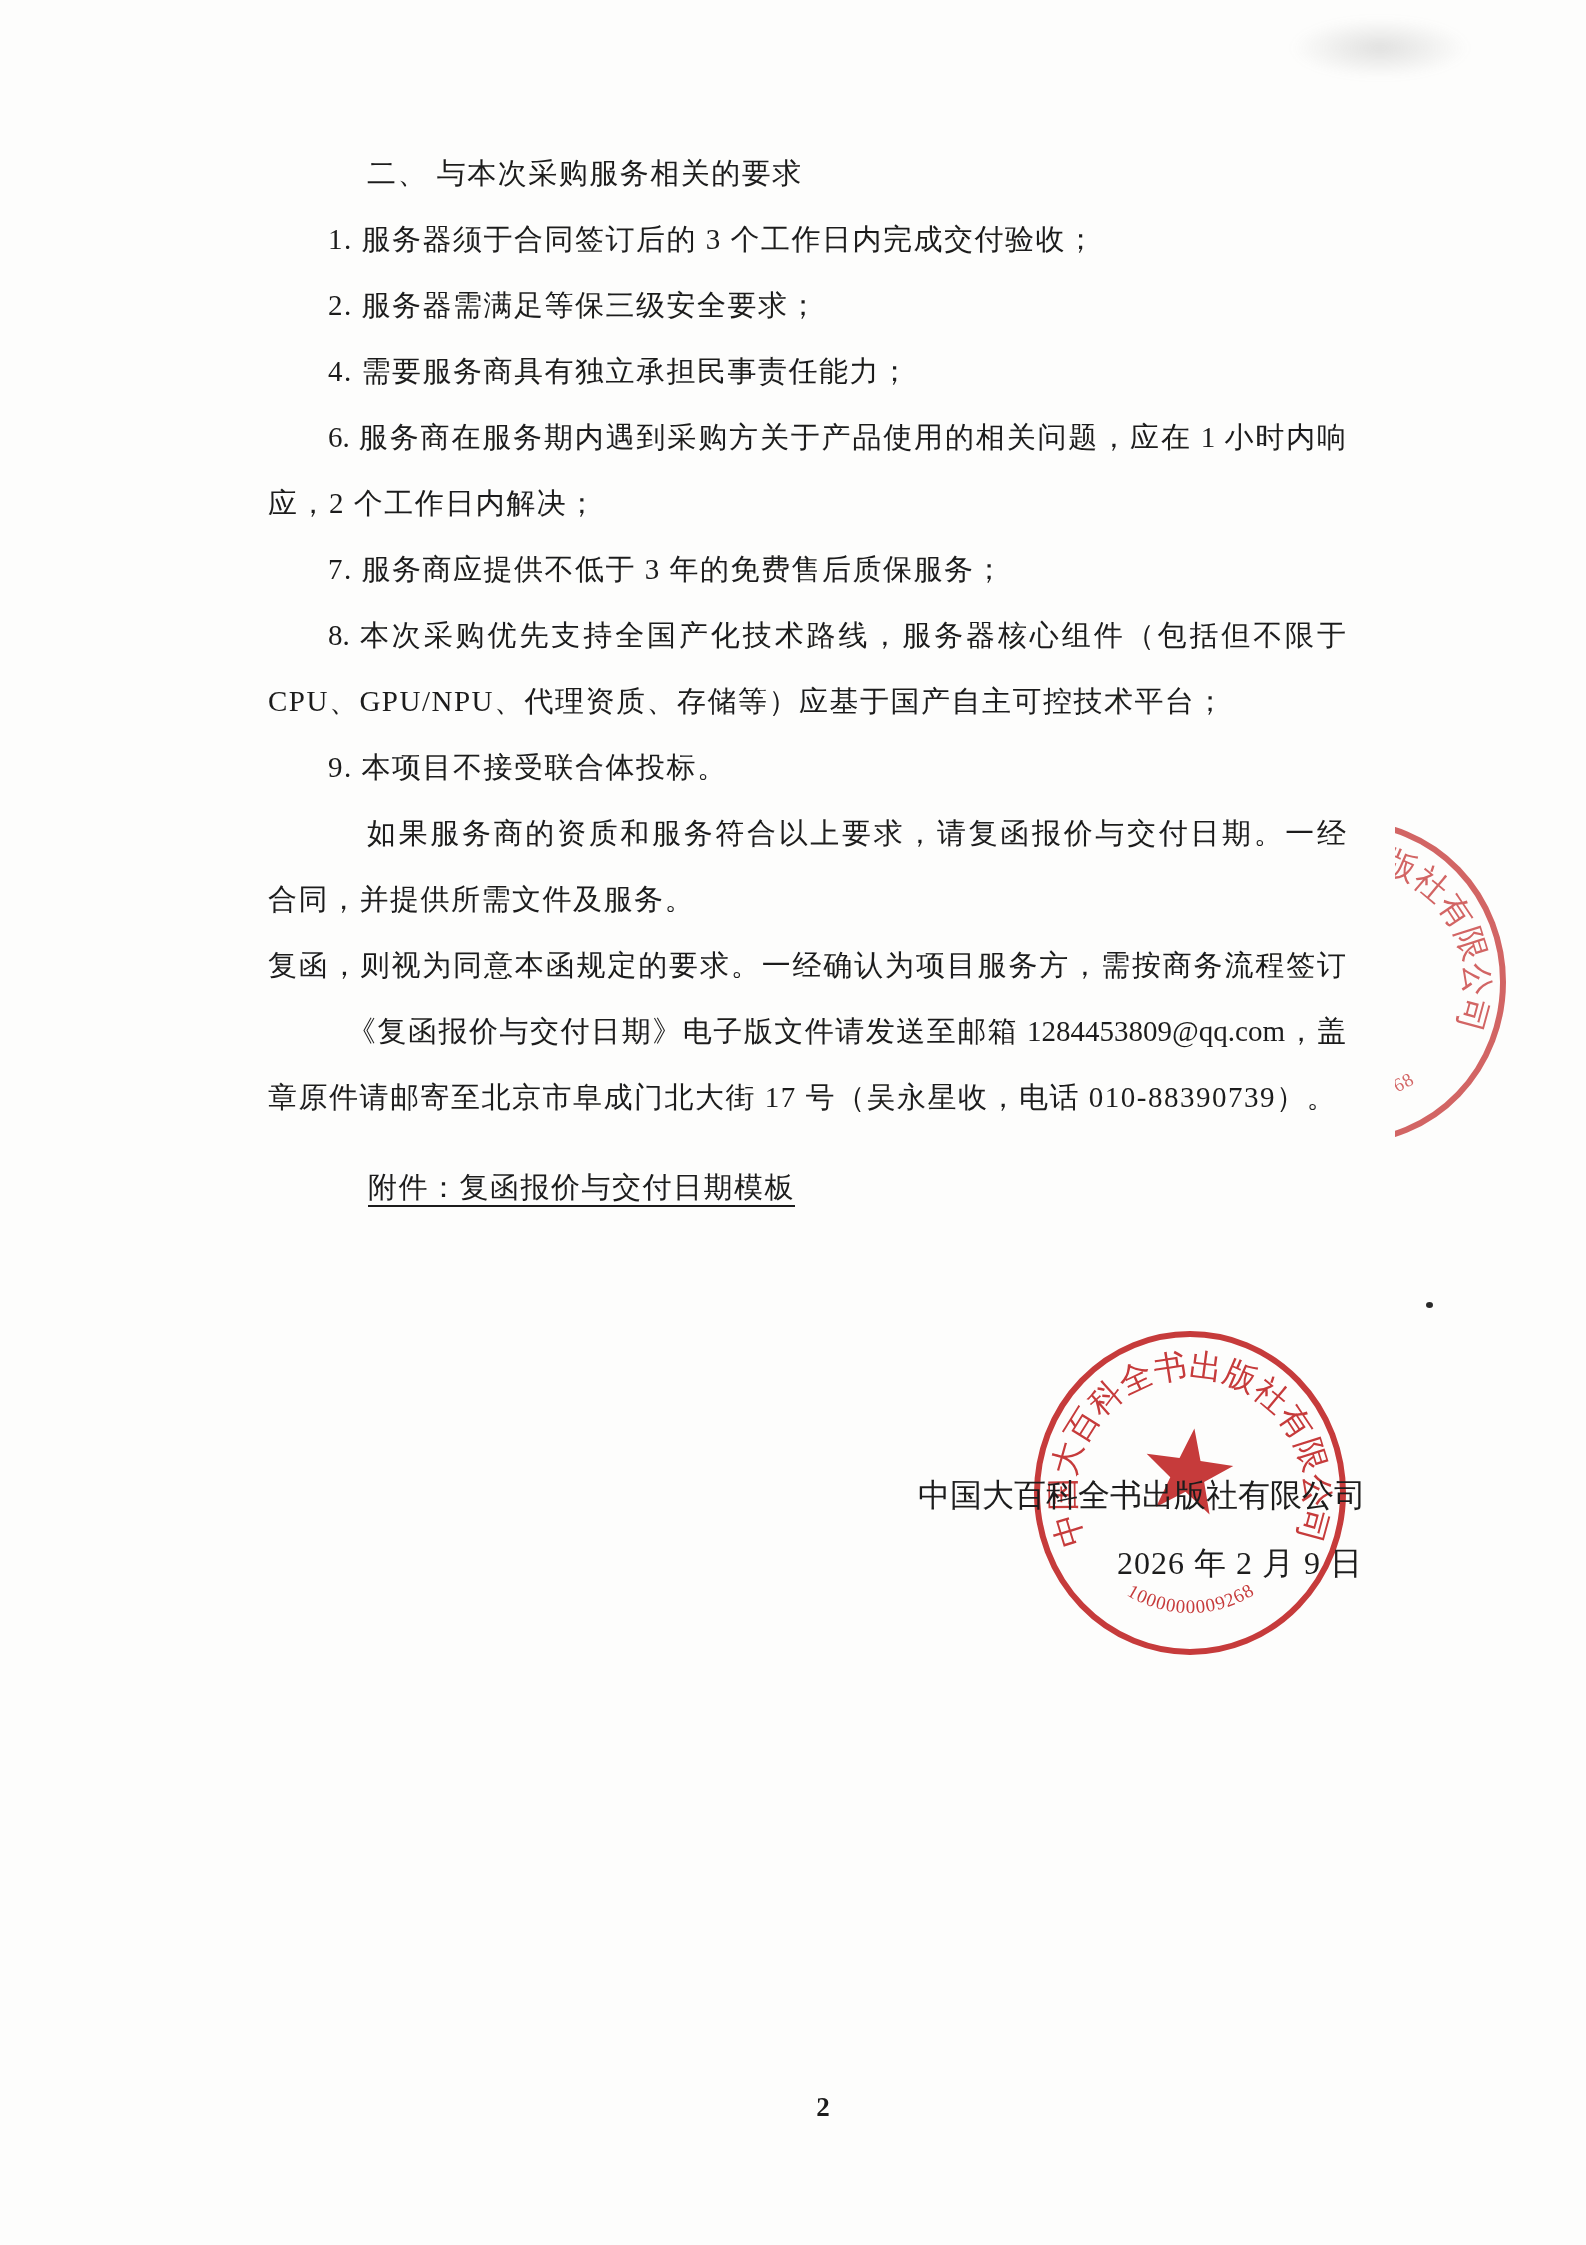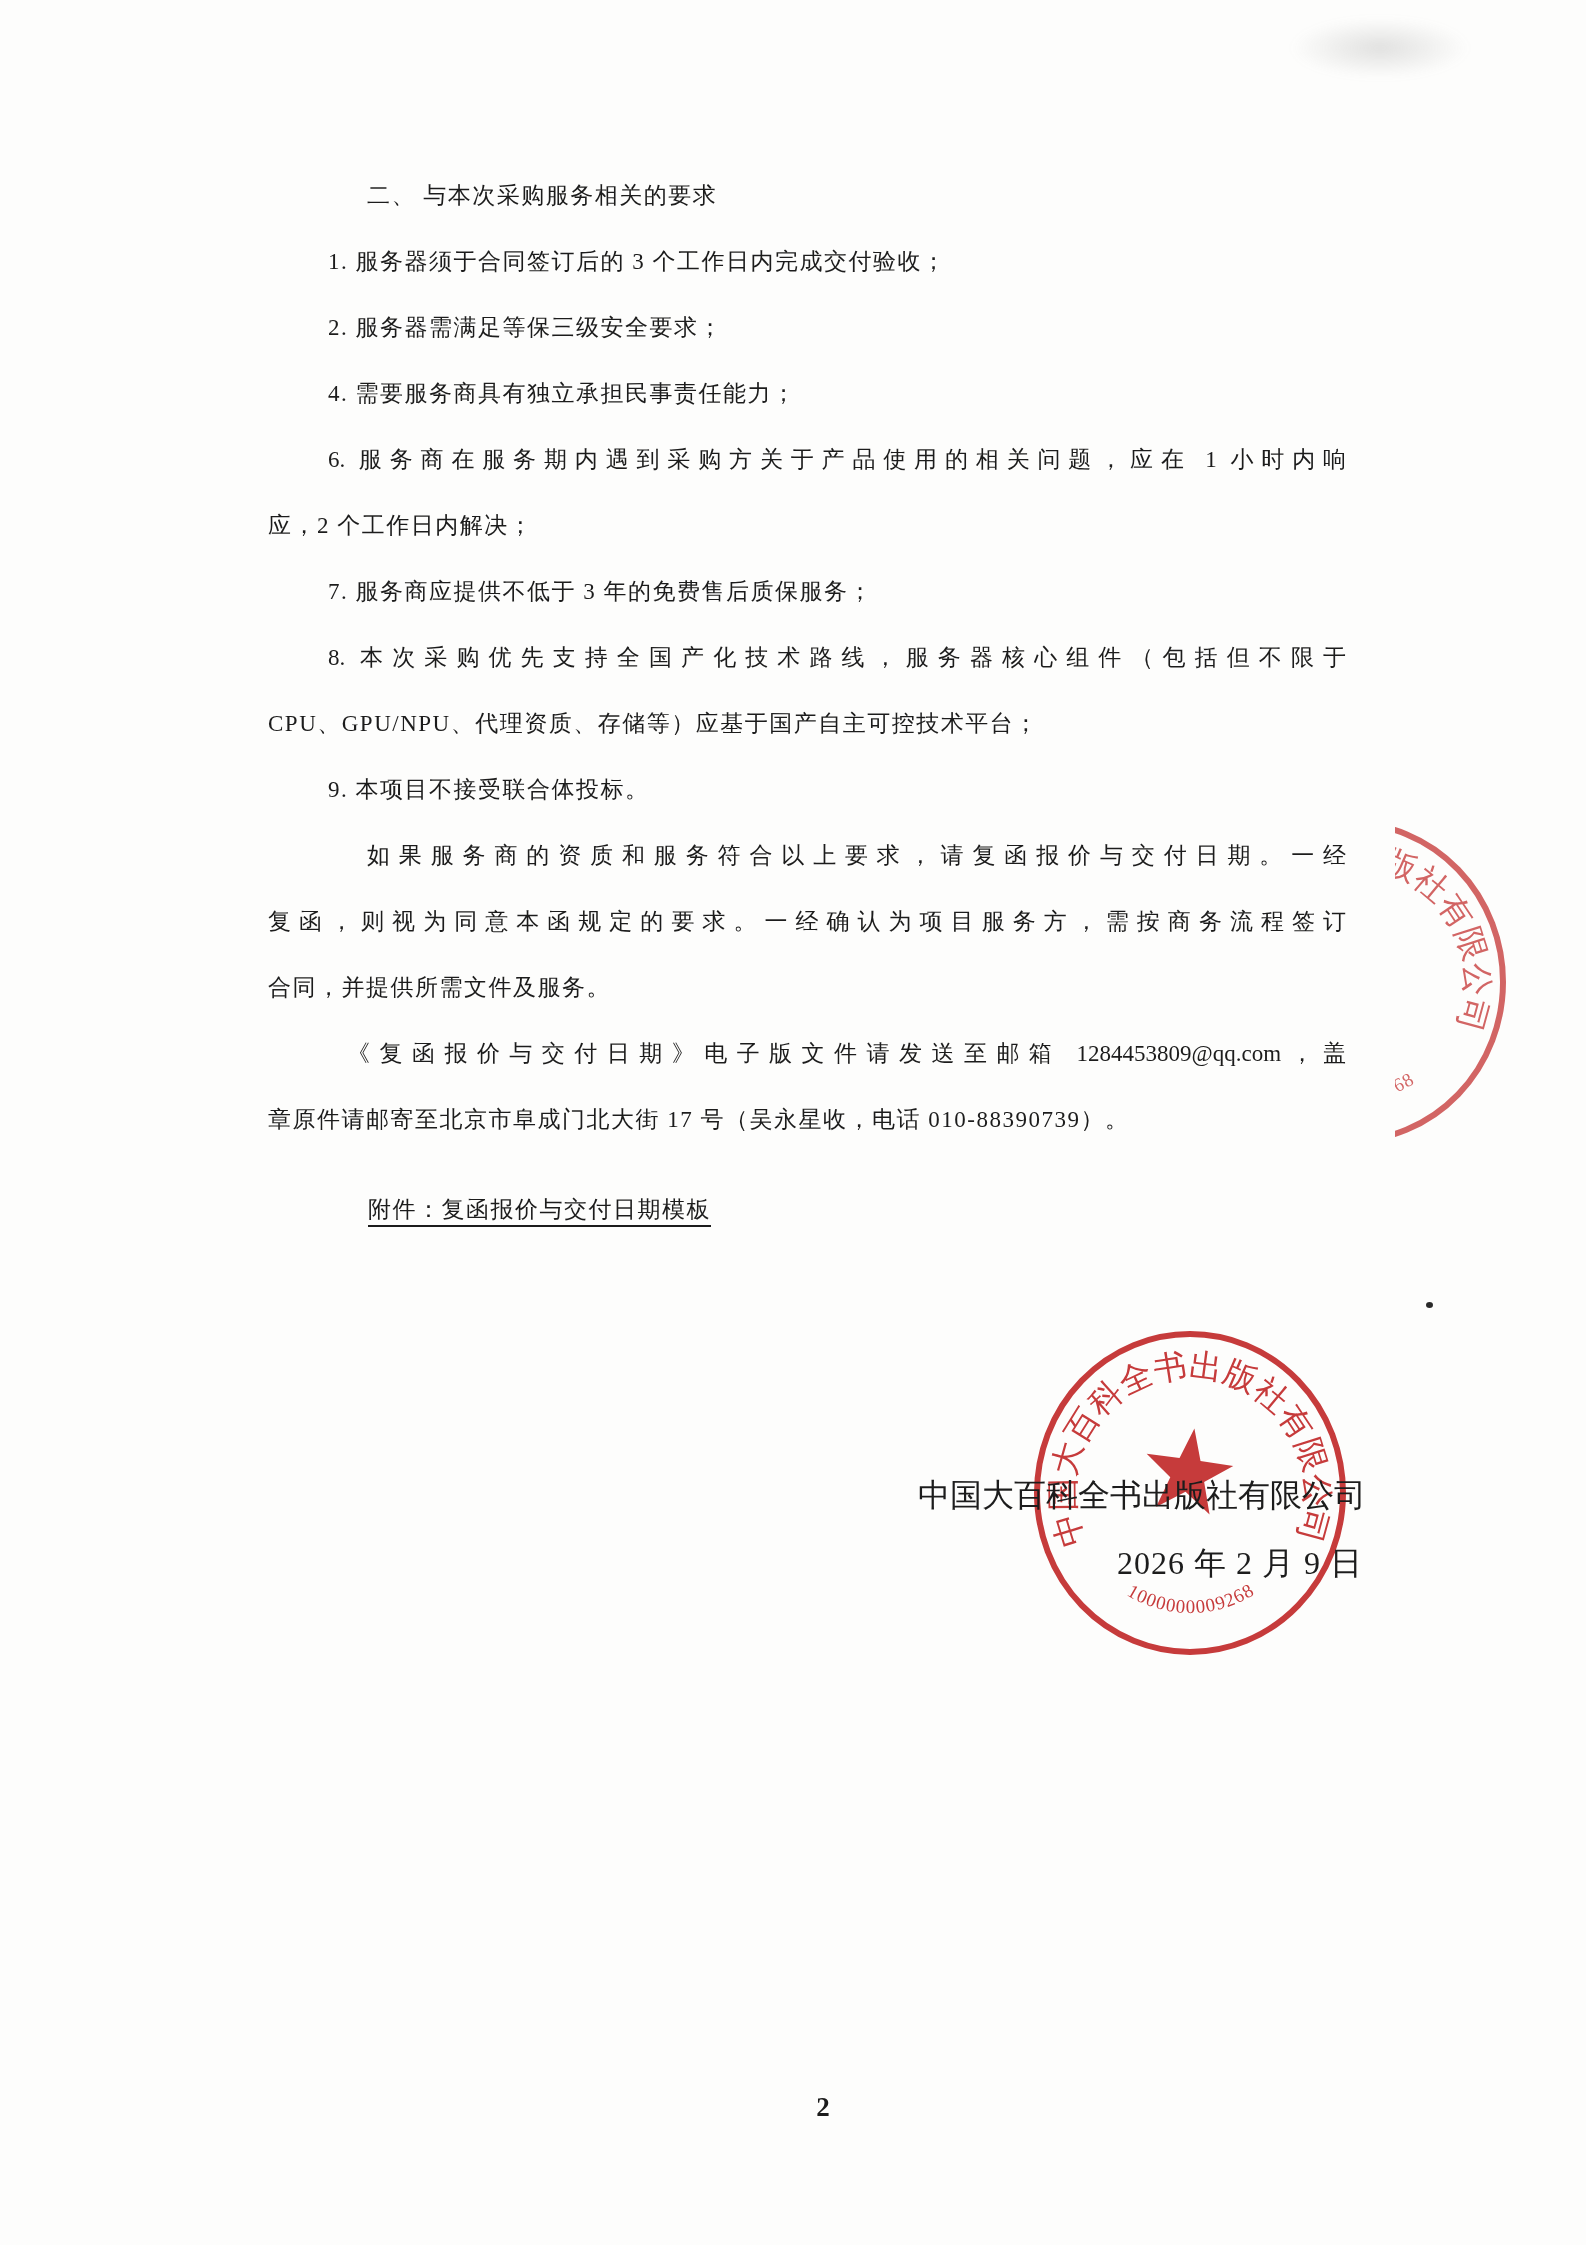--- a/index.html
+++ b/index.html
@@ -6,22 +6,22 @@
   .page{
     position:relative;
     width:1586px;height:2245px;
     background:#fdfdfc;
     overflow:hidden;
     font-family:"Liberation Serif","DejaVu Serif",serif;
     color:#1c1c1c;
   }
   
   .content{
-    position:absolute;left:268px;top:163px;width:1078px;
-    font-size:23px;
+    position:absolute;left:268px;top:140px;width:1078px;
+    font-size:29px;
   }
   .line{
     height:66px;line-height:66px;
     white-space:nowrap;letter-spacing:1.5px;
   }
   .line.stretch{
     white-space:normal;letter-spacing:0;
     text-align:justify;text-align-last:justify;
   }
   .line.heading{text-indent:99px;}
@@ -77,22 +77,22 @@
       <div class="line item">1. 服务器须于合同签订后的 3 个工作日内完成交付验收；</div>
       <div class="line item">2. 服务器需满足等保三级安全要求；</div>
       <div class="line item">4. 需要服务商具有独立承担民事责任能力；</div>
       <div class="line item stretch">6. 服务商在服务期内遇到采购方关于产品使用的相关问题，应在 1 小时内响</div>
       <div class="line">应，2 个工作日内解决；</div>
       <div class="line item">7. 服务商应提供不低于 3 年的免费售后质保服务；</div>
       <div class="line item stretch">8. 本次采购优先支持全国产化技术路线，服务器核心组件（包括但不限于</div>
       <div class="line">CPU、GPU/NPU、代理资质、存储等）应基于国产自主可控技术平台；</div>
       <div class="line item">9. 本项目不接受联合体投标。</div>
       <div class="line para stretch">如果服务商的资质和服务符合以上要求，请复函报价与交付日期。一经</div>
+      <div class="line">合同，并提供所需文件及服务。</div>
       <div class="line stretch">复函，则视为同意本函规定的要求。一经确认为项目服务方，需按商务流程签订</div>
-      <div class="line">合同，并提供所需文件及服务。</div>
       <div class="line para-sm stretch">《复函报价与交付日期》电子版文件请发送至邮箱 1284453809@qq.com，盖</div>
       <div class="line">章原件请邮寄至北京市阜成门北大街 17 号（吴永星收，电话 010-88390739）。</div>
       <div class="line attachment">附件：复函报价与交付日期模板</div>
     </div>
 
   <svg class="seal seal-main" width="320" height="330" viewBox="0 0 320 330" style="color: rgb(194, 43, 43);">
     <defs>
       <path id="ringm" d="M 54.9 214 A 116 116 0 1 1 265.1 214"></path>
       <path id="serm" d="M 91.2 263.3 A 120 120 0 0 0 228.8 263.3"></path>
     </defs>

